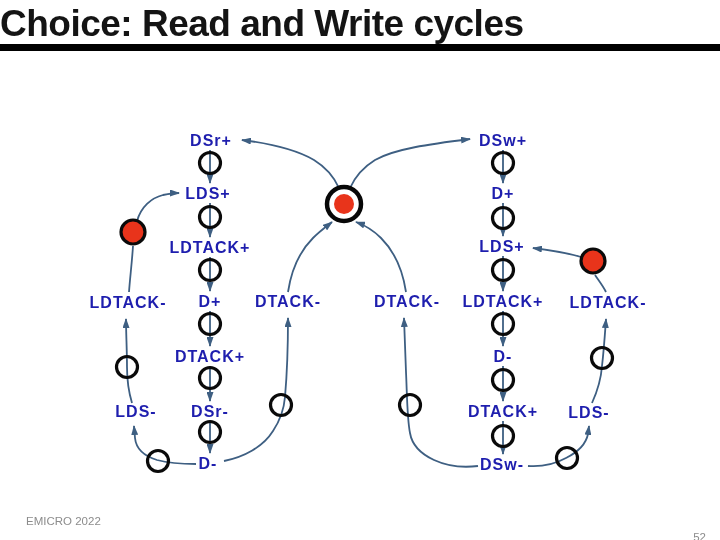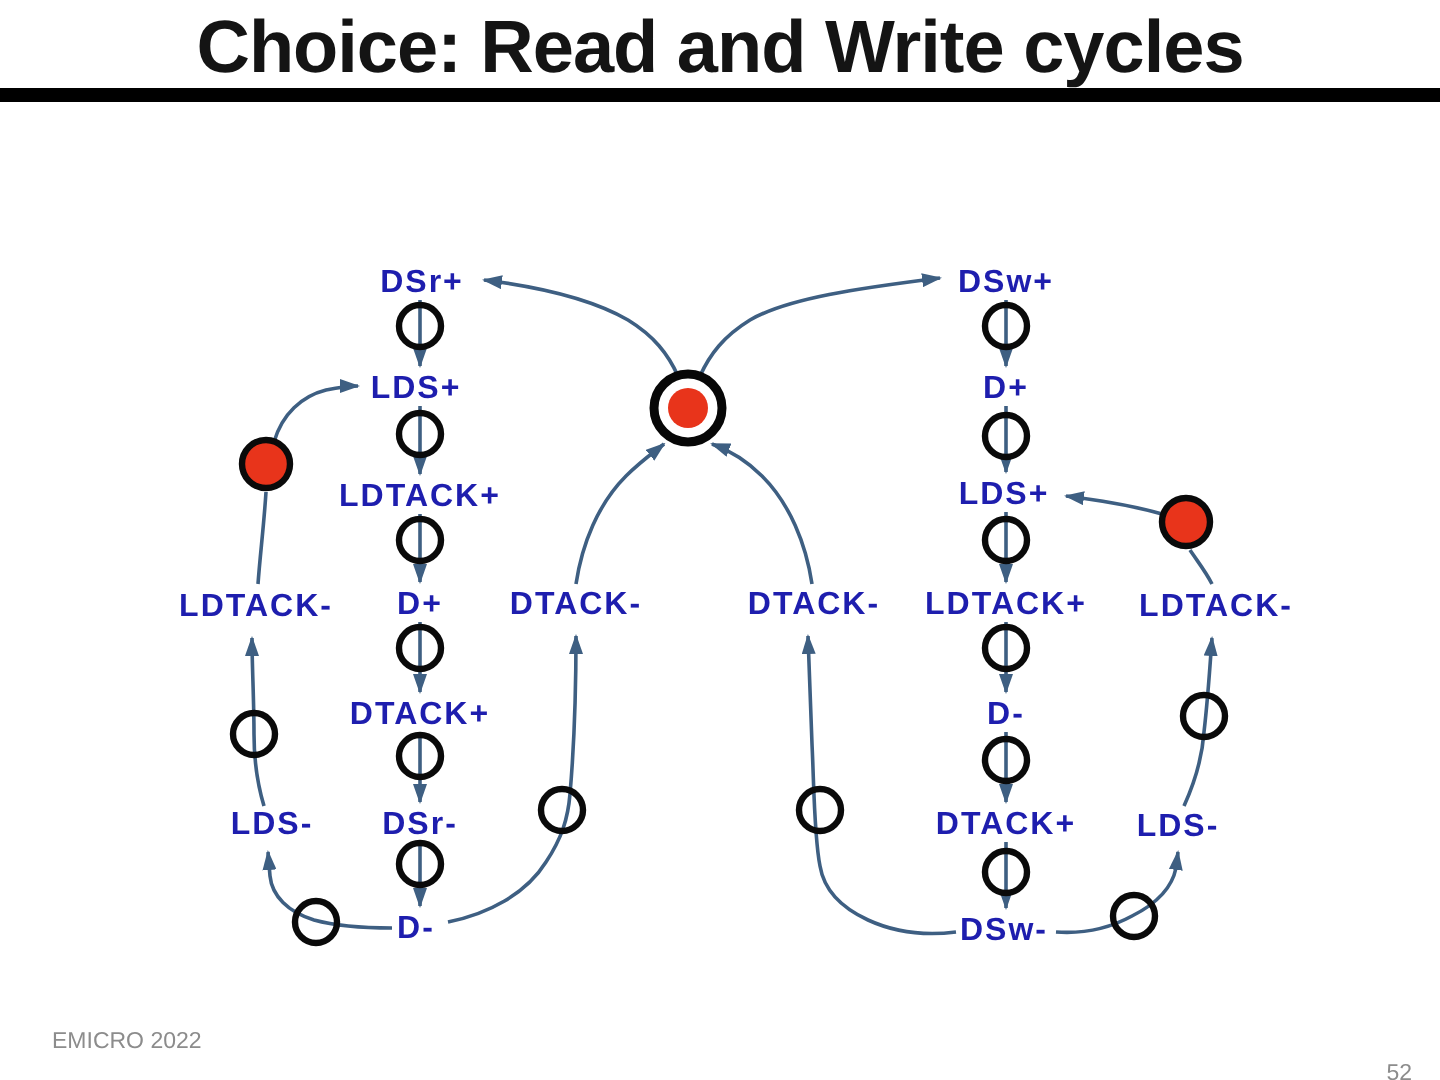--- a/index.html
+++ b/index.html
@@ -6,21 +6,20 @@
   body {
     width: 720px; height: 540px;
     background: #ffffff;
     font-family: "Liberation Sans", sans-serif;
     position: relative;
     overflow: hidden;
   }
   .slide { position: absolute; inset: 0; width: 720px; height: 540px; }
   .title {
     position: absolute; top: 3px; left: 0; width: 720px;
-    text-align: center;
     font-size: 37px; font-weight: bold; letter-spacing: -0.5px;
     color: #141414;
     white-space: nowrap;
   }
   .title-rule {
     position: absolute; top: 44px; left: 0;
     width: 720px; height: 7px;
     background: #000000;
   }
   svg.diagram { position: absolute; top: 0; left: 0; }

